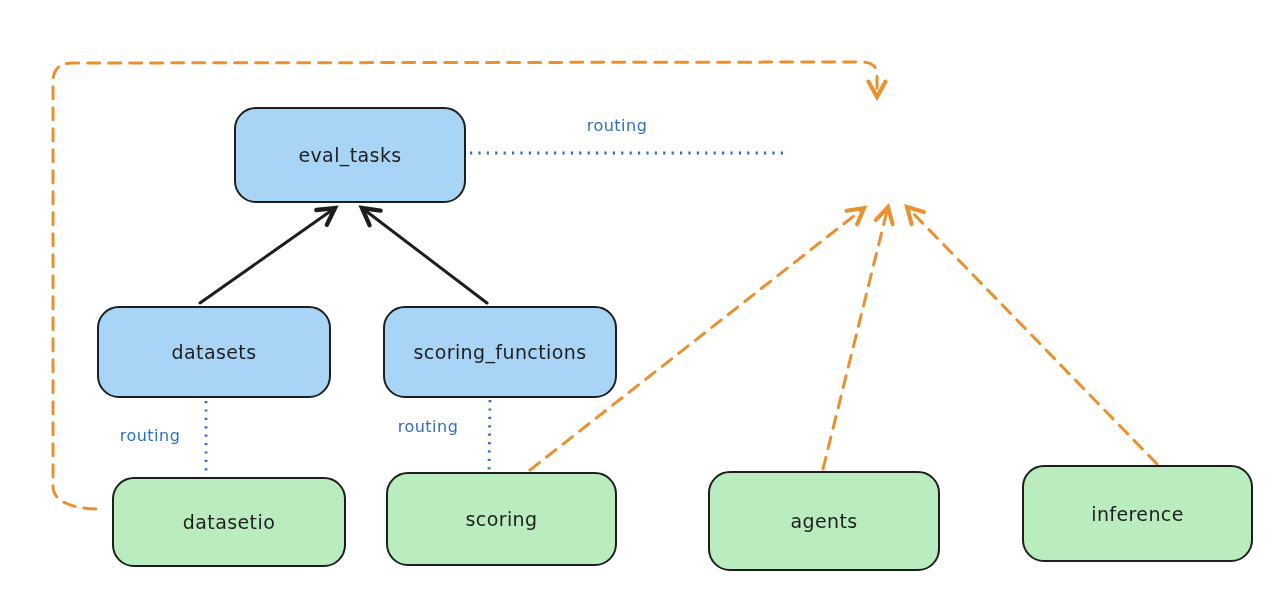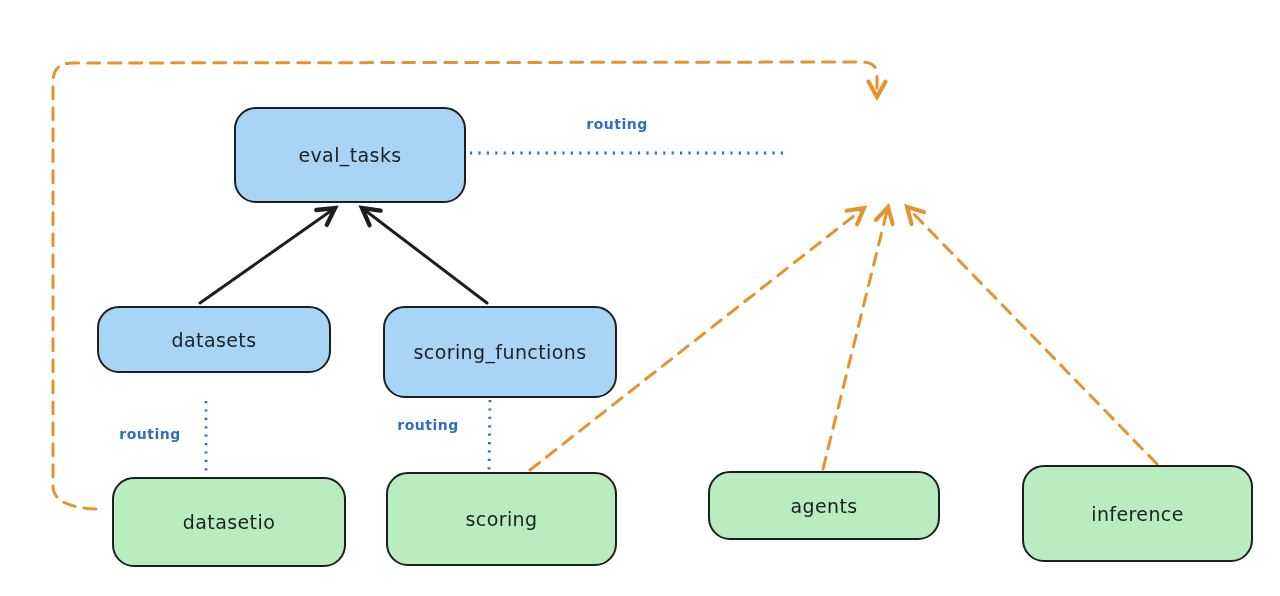--- a/index.html
+++ b/index.html
@@ -16,31 +16,31 @@
     box-sizing:border-box;
     border:2.8px solid #1e1e1e;
     border-radius:22px;
     display:flex;align-items:center;justify-content:center;
     font-size:19px;color:#1e1e1e;letter-spacing:0.4px;
   }
   .node-blue{background:#a8d5f6;}
   .node-green{background:#b9ecbe;}
   .edge-label{
     position:absolute;
-    color:#2e6ec7;font-weight:700;font-size:14px;
+    color:#2e6ec7;font-weight:400;font-size:16px;
     text-align:center;letter-spacing:0.5px;
   }
   
   #n-eval_tasks{left:234px;top:107px;width:232px;height:96px;}
   #n-eval{left:787px;top:105px;width:226px;height:95px;}
-  #n-datasets{left:97px;top:306px;width:234px;height:67px;}
+  #n-datasets{left:97px;top:306px;width:234px;height:92px;}
   #n-scoring_functions{left:383px;top:306px;width:234px;height:92px;}
   #n-datasetio{left:95px;top:477px;width:234px;height:90px;margin-left:17px;}
   #n-scoring{left:386px;top:472px;width:231px;height:94px;border-radius:22px;}
-  #n-agents{left:708px;top:471px;width:232px;height:69px;}
+  #n-agents{left:708px;top:471px;width:232px;height:100px;}
   #n-inference{left:1022px;top:465px;width:231px;height:97px;}
   #lbl-routing-top{left:557px;top:116px;width:120px;}
   #lbl-routing-left{left:95px;top:426px;width:110px;}
   #lbl-routing-mid{left:373px;top:417px;width:110px;}
 </style>
 </head>
 <body>
 
 <div class="canvas">
 

